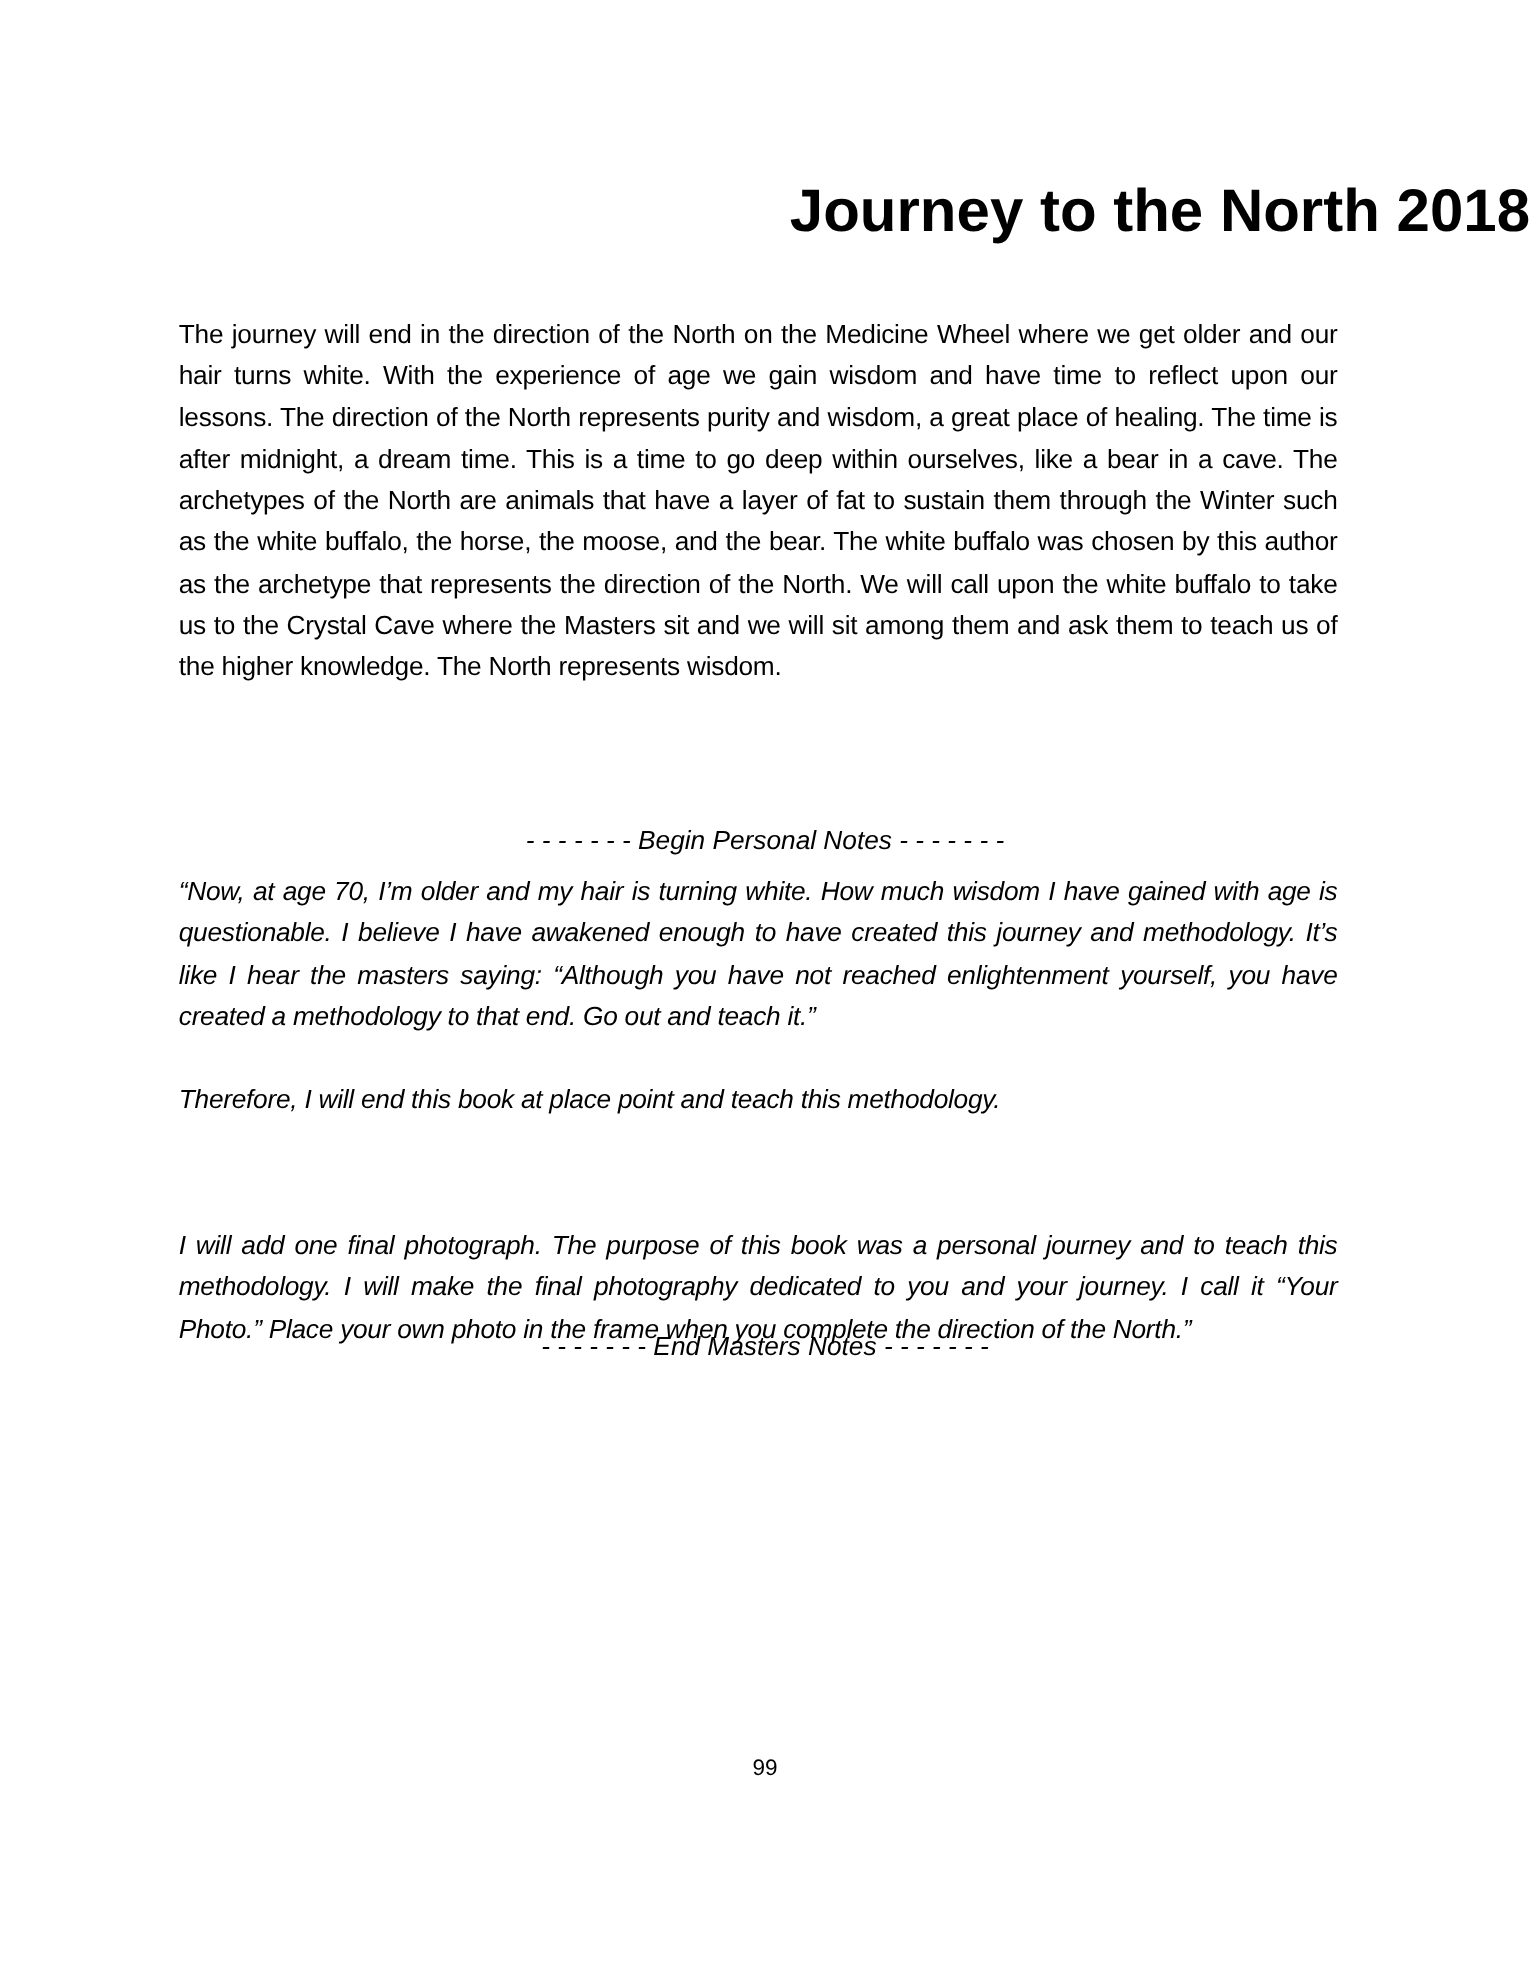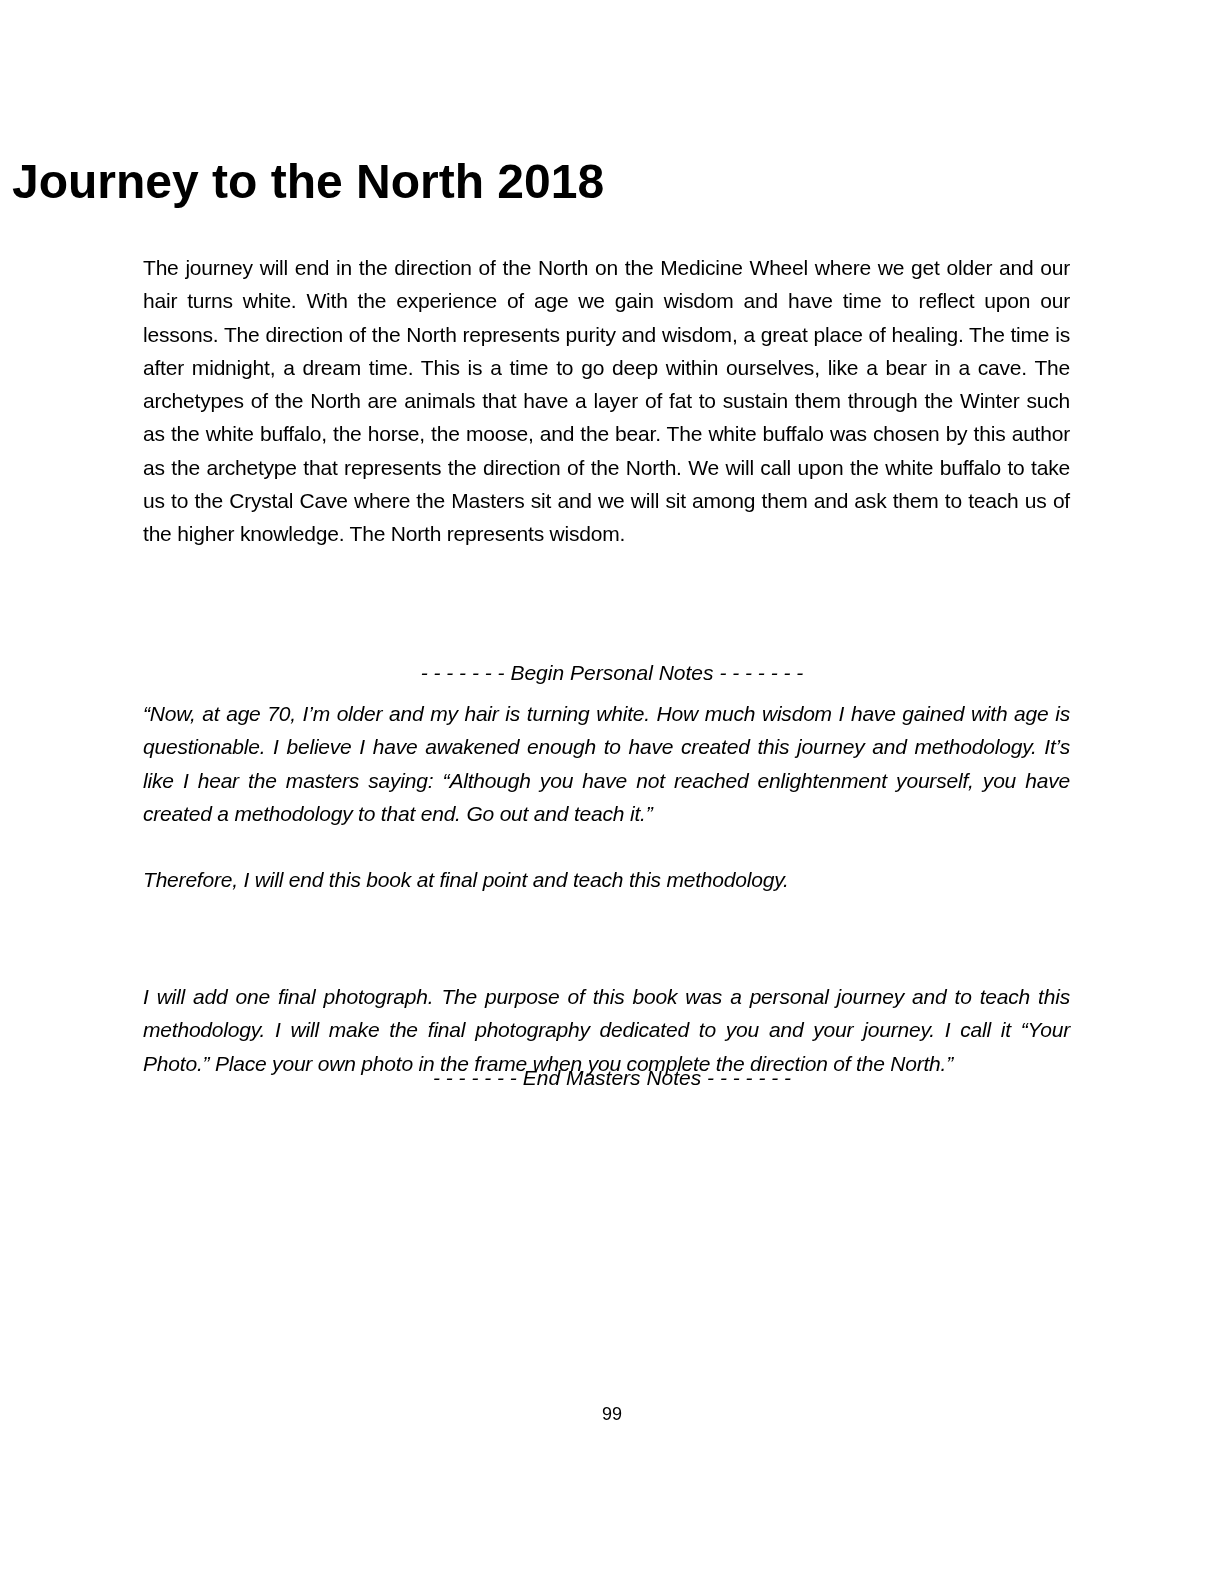--- a/index.html
+++ b/index.html
@@ -1,23 +1,23 @@
 <!DOCTYPE html>
 <html><head>
 <meta charset="utf-8">
 <style>
   html, body { margin: 0; padding: 0; background: #ffffff; }
   body { width: 1224px; height: 1584px; position: relative; overflow: hidden; color: #000; }
   .page { position: absolute; left: 0; top: 0; width: 1224px; height: 1584px; }
   .title {
     position: absolute; left: 0; right: 0; top: 140px;
-    text-align: left;
+    text-align: right;
     font-family: "Liberation Sans", sans-serif;
     font-weight: bold; font-size: 48px; line-height: 60px;
-    margin: 12px;
+    margin: 0;
   }
   .body-text {
     position: absolute; left: 143px; width: 927px;
     font-family: "Liberation Sans", sans-serif;
     font-size: 21px; line-height: 33.3px;
     text-align: justify; margin: 0;
     letter-spacing: -0.2px;
   }
   .p1 { top: 251px; }
   .divider {
@@ -44,19 +44,19 @@
 <body>
 
 <div class="page">
   <h1 class="title">Journey to the North 2018</h1>
 
   <p class="body-text p1">The journey will end in the direction of the North on the Medicine Wheel where we get older and our hair turns white. With the experience of age we gain wisdom and have time to reflect upon our lessons. The direction of the North represents purity and wisdom, a great place of healing. The time is after midnight, a dream time. This is a time to go deep within ourselves, like a bear in a cave. The archetypes of the North are animals that have a layer of fat to sustain them through the Winter such as the white buffalo, the horse, the moose, and the bear. The white buffalo was chosen by this author as the archetype that represents the direction of the North. We will call upon the white buffalo to take us to the Crystal Cave where the Masters sit and we will sit among them and ask them to teach us of the higher knowledge. The North represents wisdom.</p>
 
   <p class="divider d-begin">- - - - - - - Begin Personal Notes - - - - - - -</p>
 
   <p class="body-text note n1">“Now, at age 70, I’m older and my hair is turning white. How much wisdom I have gained with age is questionable. I believe I have awakened enough to have created this journey and methodology. It’s like I hear the masters saying: “Although you have not reached enlightenment yourself, you have created a methodology to that end. Go out and teach it.”</p>
-  <p class="body-text note n2">Therefore, I will end this book at final point and teach this methodology.</p>
+  <p class="body-text note n2">Therefore, I will end this book at place point and teach this methodology.</p>
   <p class="body-text note n3">I will add one final photograph. The purpose of this book was a personal journey and to teach this methodology. I will make the final photography dedicated to you and your journey. I call it “Your Photo.” Place your own photo in the frame when you complete the direction of the North.”</p>
 
   <p class="divider d-end">- - - - - - - End Masters Notes - - - - - - -</p>
 
   <div class="page-number">99</div>
 </div>
 
 </body></html>

